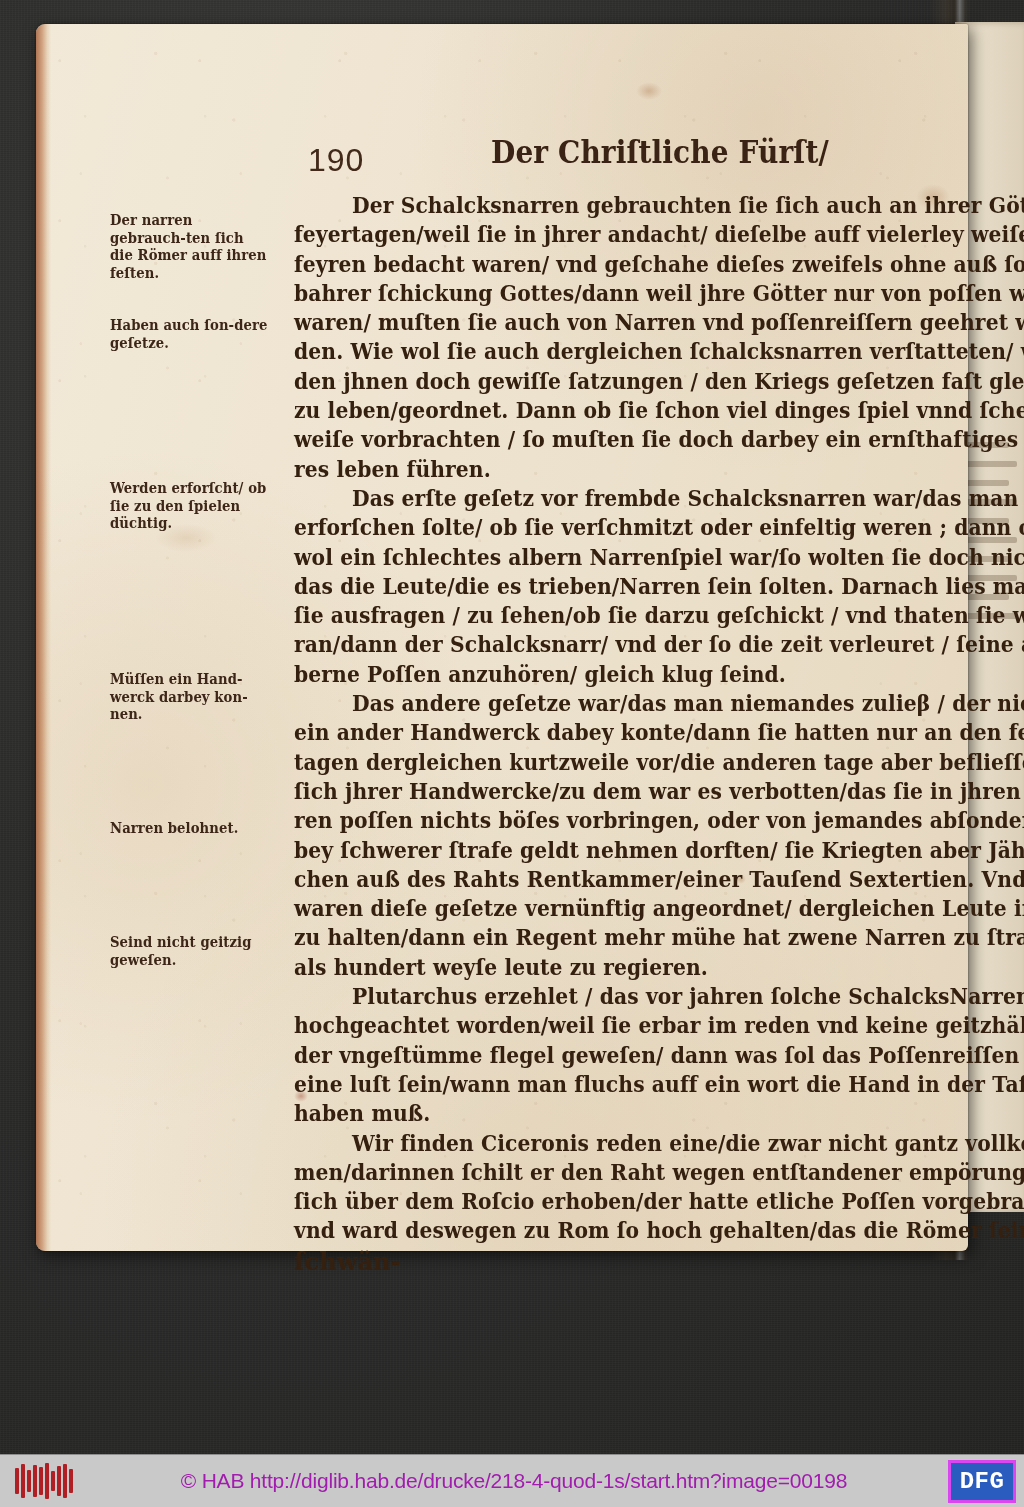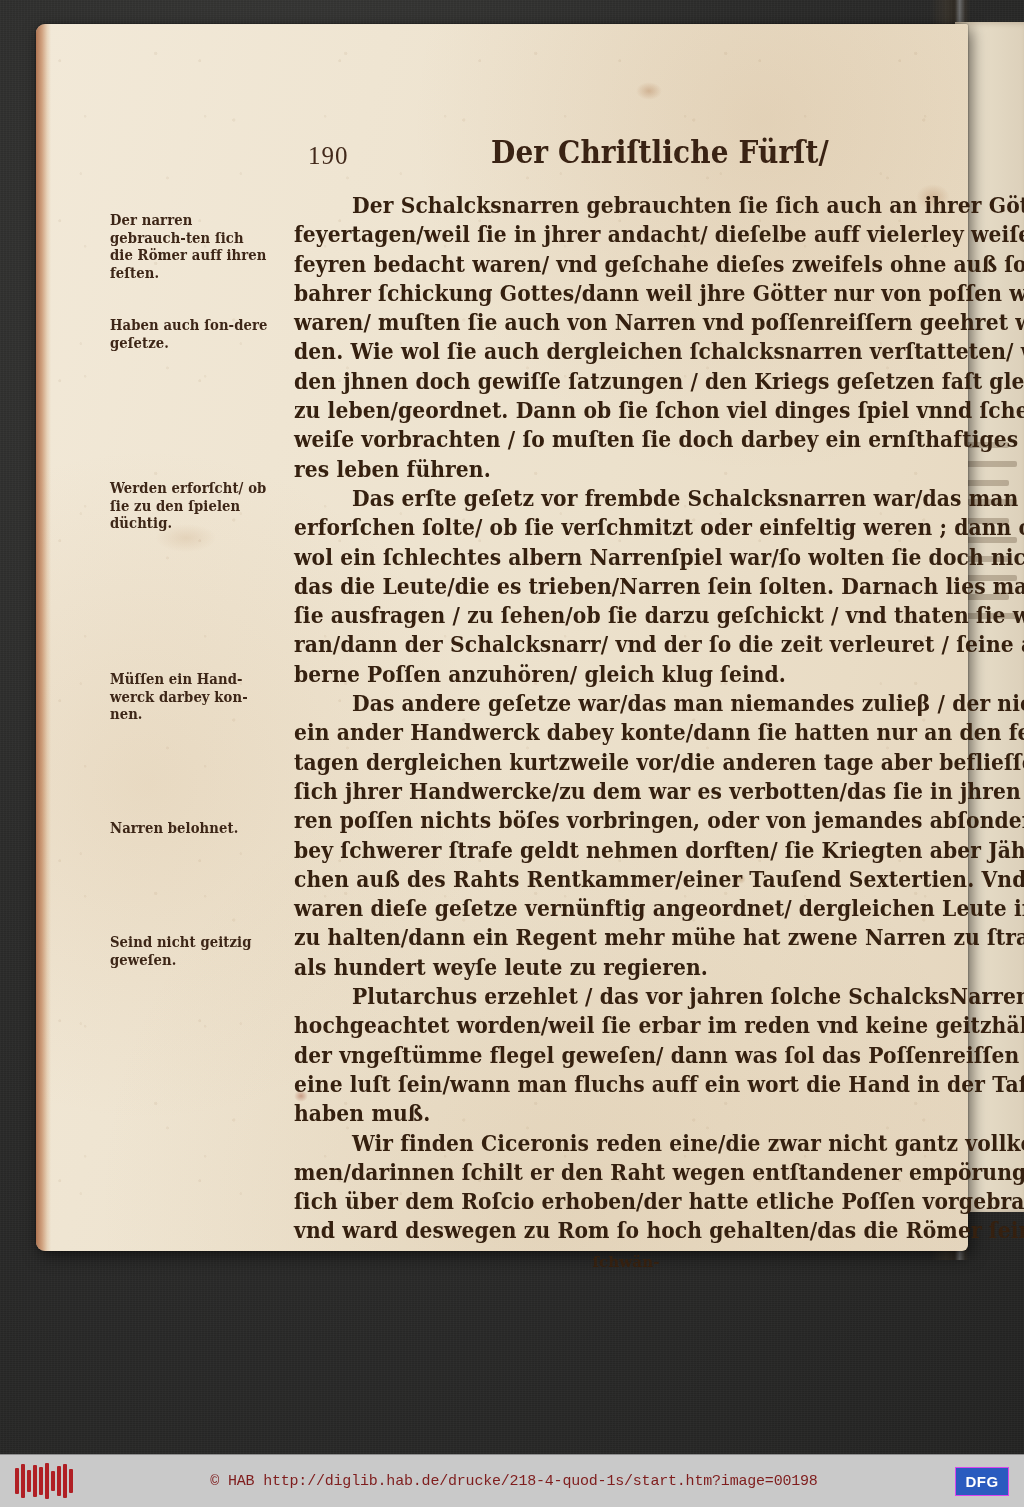--- a/index.html
+++ b/index.html
@@ -142,22 +142,22 @@
   
   #running-head{
     position:absolute;
     left:60px; top:110px;
     width:820px;
     height:46px;
   }
   #page-number{
     position:absolute;
     left:212px; top:8px;
-    font-family:Liberation Serif, serif;
-    font-size:25px;
+    font-family:Liberation Sans, sans-serif;
+    font-size:32px;
     color:#42291a;
     letter-spacing:1px;
   }
   #head-title{
     position:absolute;
     left:395px; top:0px;
     font-size:28px;
     transform: scaleY(1.12);
     transform-origin: left top;
     color:#3a2314;
@@ -192,23 +192,23 @@
   .body-line{
     font-size:20.3px;
     line-height:29.3px;
     color:#35200f;
     white-space:nowrap;
     transform: scaleY(1.07);
     transform-origin: left center;
   }
   .body-line.indent{ padding-left:58px; }
   .catchword{
-    font-size:15px;
+    font-size:24px;
     line-height:30px;
-    text-align:center;
+    text-align:left;
     padding-right:14px;
     color:#35200f;
   }
 
   
   #footer-bar{
     position:absolute;
     left:0; bottom:0;
     width:1024px;
     height:52px;
@@ -225,40 +225,40 @@
   }
   #hab-logo i{
     display:block;
     width:4px;
     background:#b01f24;
     border-radius:1px;
   }
   #footer-text{
     flex:1 1 auto;
     text-align:center;
-    font-family:Liberation Mono, monospace;
-    font-size:15px;
-    color:#7f1d1d;
+    font-family:Liberation Sans, sans-serif;
+    font-size:21px;
+    color:#a21caf;
     letter-spacing:-0.2px;
     white-space:nowrap;
   }
   #dfg-logo{
     flex:0 0 84px;
     display:flex; align-items:center; justify-content:center;
   }
   #dfg-logo span{
     display:inline-block;
     background:#2a5bbf;
     color:#ffffff;
-    font-family:Liberation Sans, sans-serif;
+    font-family:Liberation Mono, monospace;
     font-weight:700;
-    font-size:15px;
+    font-size:24px;
     letter-spacing:.5px;
     padding:5px 9px 5px 9px;
-    border:1px solid #d946ef;
+    border:3px solid #d946ef;
   }
 </style>
 </head>
 <body>
 
 <div id="scan-bed"></div>
 
 <div id="gutter"></div>
 
 <div id="facing-page">

